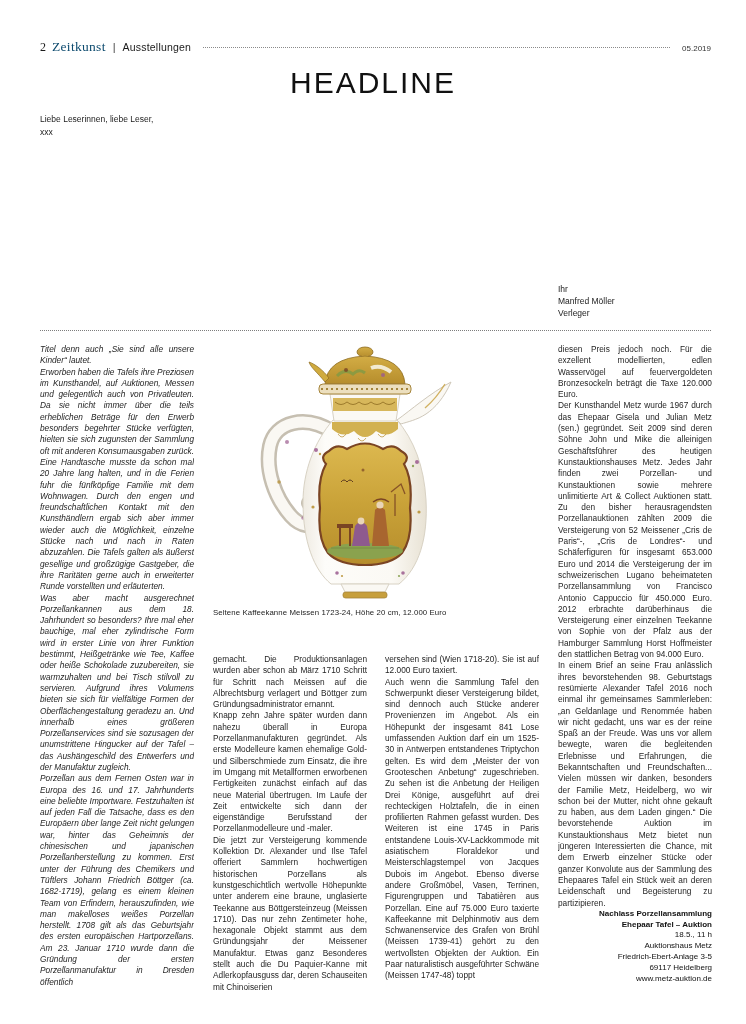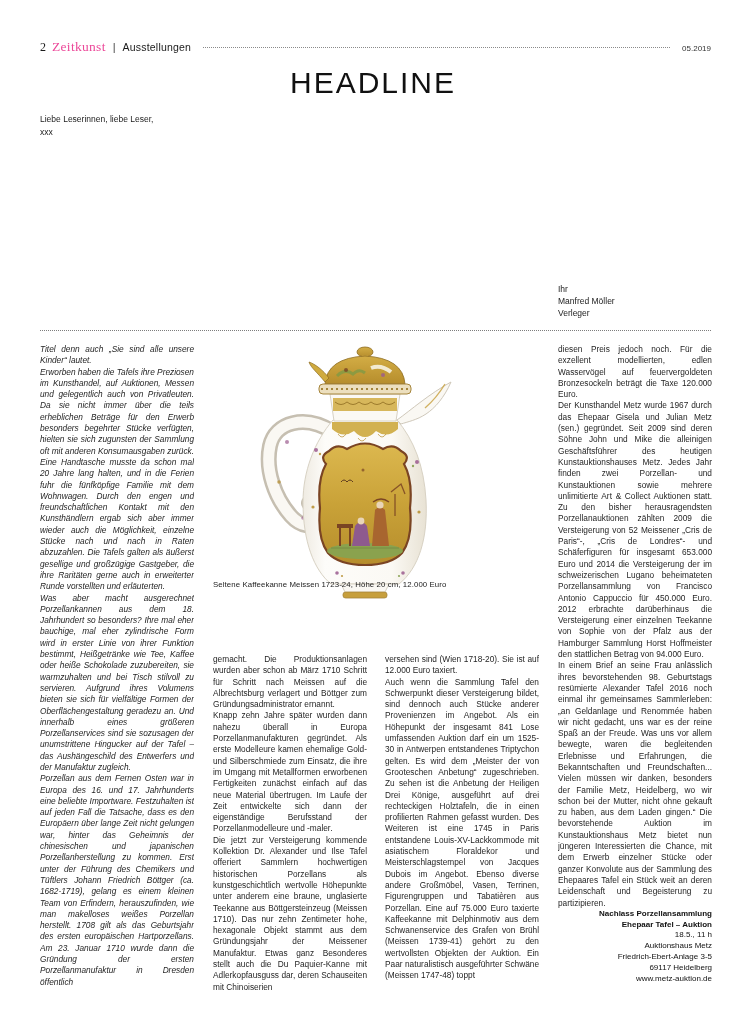--- a/index.html
+++ b/index.html
@@ -10,21 +10,21 @@
     overflow:hidden;
     font-family:"Liberation Sans",sans-serif;
     color:#222;
   }
   
   .masthead{
     position:absolute;left:40px;top:39px;width:671px;
     display:flex;align-items:baseline;gap:6px;
   }
   .page-num{font-family:"Liberation Serif",serif;font-size:12px;color:#1a1a1a;}
-  .brand{font-family:"Liberation Serif",serif;font-size:13.5px;color:#ec4899;letter-spacing:.3px;}
+  .brand{font-family:"Liberation Serif",serif;font-size:13.5px;color:#0c4a6e;letter-spacing:.3px;}
   .sep{font-size:11px;color:#444;font-weight:300;margin:0 1px;}
   .section{font-size:10.5px;color:#1a1a1a;letter-spacing:.2px;}
   .leader{flex:1;border-bottom:1px dotted #8a8a8a;transform:translateY(-3px);margin:0 6px;}
   .issue{font-size:8px;color:#333;}
   
   .headline{
     position:absolute;left:0;top:66px;width:746px;
     text-align:center;font-size:30px;letter-spacing:2px;
     color:#111;font-weight:500;
   }
@@ -51,21 +51,21 @@
   .info-box{
     text-align:right;
     font-size:8px;line-height:10.8px;color:#111;
     hyphens:none;
   }
   .info-box .b{font-weight:bold;}
   
   .figure{position:absolute;left:213px;top:342px;width:326px;height:262px;}
   .figure svg{display:block;}
   .caption{
-    position:absolute;left:213px;top:580px;width:326px;
+    position:absolute;left:213px;top:608px;width:326px;
     font-size:7.8px;color:#222;letter-spacing:.1px;
   }
 </style>
 </head>
 <body>
 
 <div class="page">
 
   <div class="masthead">
     <span class="page-num">2</span>

